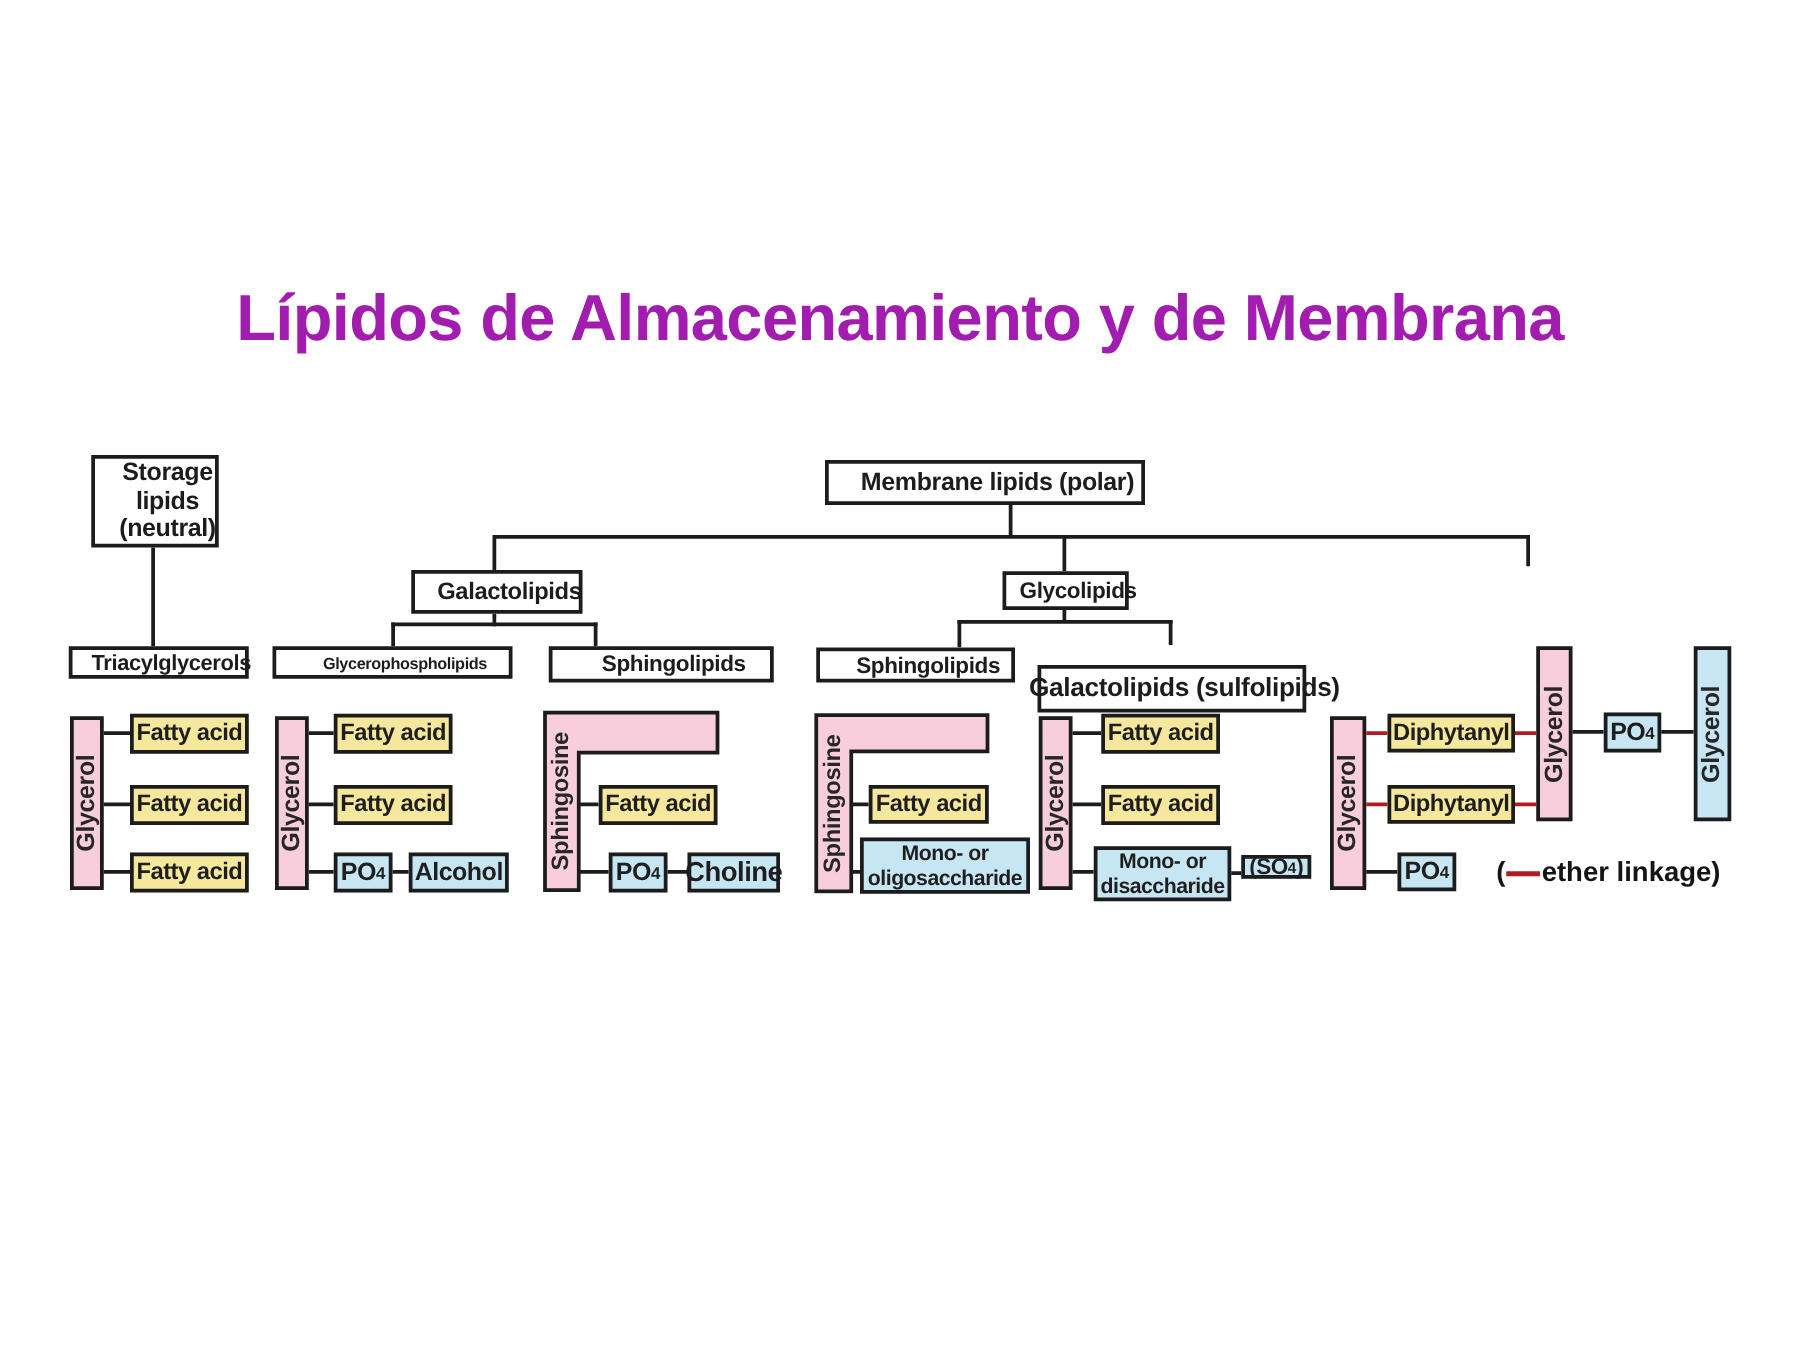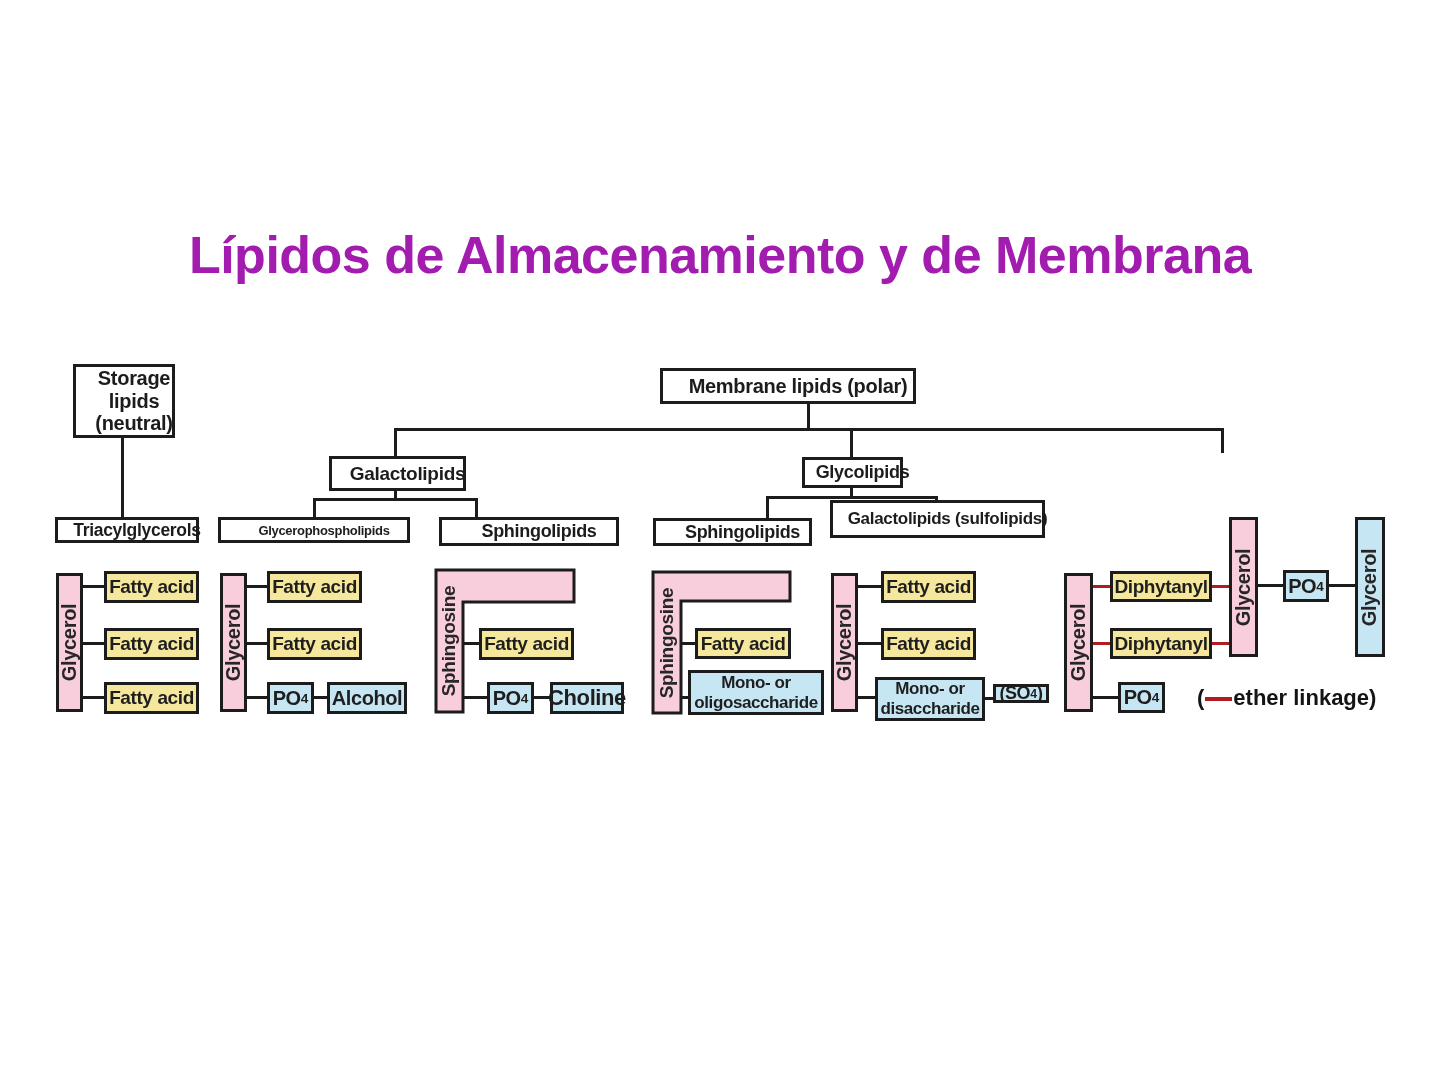--- a/index.html
+++ b/index.html
@@ -54,21 +54,21 @@
     <span>lipids</span>
     <span>(neutral)</span>
   </div>
   <div class="abs node" style="left:660px;top:368px;width:256px;height:36px;font-size:20px">Membrane lipids (polar)</div>
   <div class="abs node" style="left:329px;top:456px;width:137px;height:35px;font-size:19px">Galactolipids</div>
   <div class="abs node" style="left:802px;top:457px;width:101px;height:31px;font-size:18px">Glycolipids</div>
   <div class="abs node" style="left:55px;top:517px;width:144px;height:26px;font-size:17.5px">Triacylglycerols</div>
   <div class="abs node" style="left:218px;top:517px;width:192px;height:26px;font-size:13px">Glycerophospholipids</div>
   <div class="abs node" style="left:439px;top:517px;width:180px;height:29px;font-size:18px">Sphingolipids</div>
   <div class="abs node" style="left:653px;top:518px;width:159px;height:28px;font-size:18px">Sphingolipids</div>
-  <div class="abs node" style="left:830px;top:500px;width:215px;height:38px;font-size:17px">Galactolipids (sulfolipids)</div>
+  <div class="abs node" style="left:830px;top:532px;width:215px;height:38px;font-size:21px">Galactolipids (sulfolipids)</div>
 
   <div class="abs bar pinkbg" style="left:56px;top:573px;width:27px;height:139px">
     <span class="rot" style="font-size:20px">Glycerol</span>
   </div>
   <div class="abs h" style="left:83px;top:585px;width:21px"></div>
   <div class="abs h" style="left:83px;top:642px;width:21px"></div>
   <div class="abs h" style="left:83px;top:696px;width:21px"></div>
   <div class="abs unit yellow" style="left:104px;top:571px;width:95px;height:32px;font-size:19px">Fatty acid</div>
   <div class="abs unit yellow" style="left:104px;top:628px;width:95px;height:32px;font-size:19px">Fatty acid</div>
   <div class="abs unit yellow" style="left:104px;top:682px;width:95px;height:32px;font-size:19px">Fatty acid</div>

